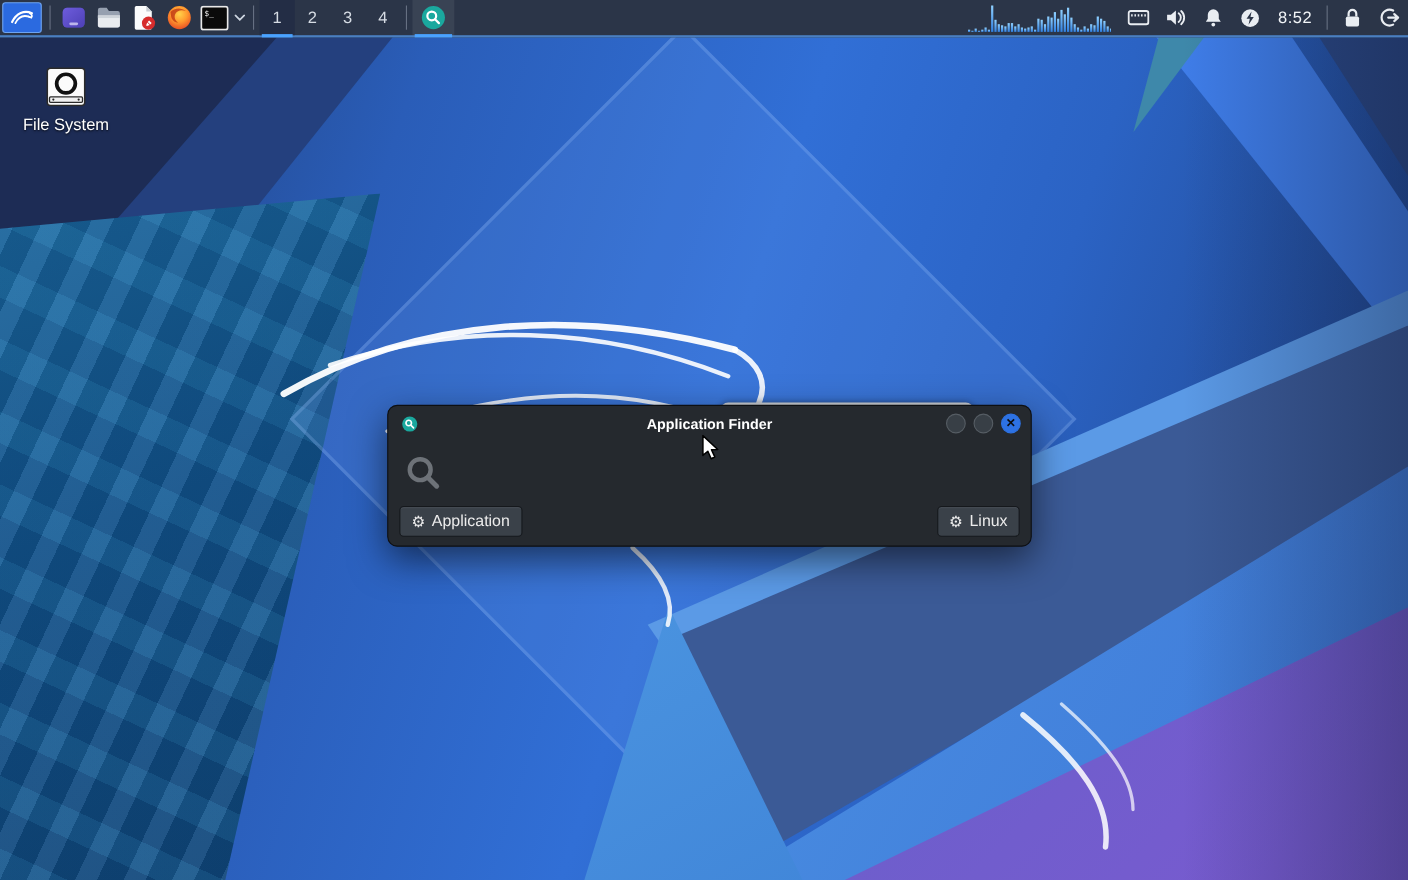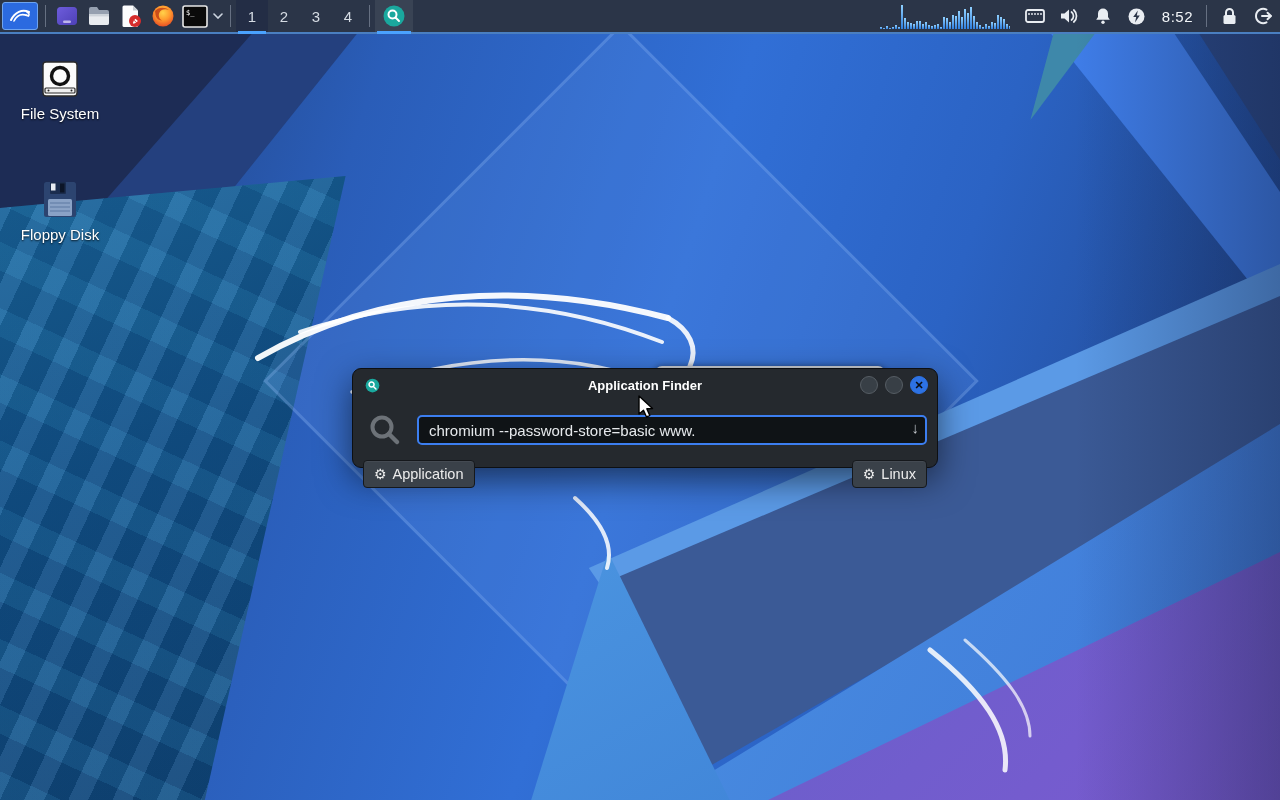--- a/index.html
+++ b/index.html
@@ -61,21 +61,21 @@
   .dicon .img{height:40px;display:flex;align-items:flex-end;justify-content:center;}
   .dicon .lbl{margin-top:8px;font-size:15px;color:#ffffff;text-align:center;
     text-shadow:0 1px 2px rgba(0,0,0,.85);white-space:nowrap;}
   .gap1{height:13px}.gap2{height:14px}
 
   
   .behind-win{position:absolute;left:655px;top:366px;width:230px;height:14px;z-index:3;
     background:#c9cdd2;border-radius:7px 7px 0 0;box-shadow:0 0 6px rgba(0,0,0,.4);}
 
   
-  .finder{position:absolute;left:352px;top:368px;width:586px;height:100px;z-index:4;
+  .finder{position:absolute;left:352px;top:368px;width:586px;height:129px;z-index:4;
     background:#25292e;border:1px solid #0d0f12;border-radius:9px;box-sizing:border-box;
     box-shadow:0 12px 34px rgba(0,0,0,.55);color:#e8eaec;}
   .f-titlebar{position:relative;height:33px;display:flex;align-items:center;}
   .f-title{position:absolute;left:0;right:0;text-align:center;font-size:13px;font-weight:bold;color:#ffffff;}
   .f-appicon{position:absolute;left:12px;top:9px;}
   .f-wbtns{position:absolute;right:9px;top:7px;display:flex;gap:7px;}
   .wbtn{width:18px;height:18px;border-radius:50%;background:#383f46;border:1px solid #565d64;box-sizing:border-box;}
   .wbtn.close{background:#2d72e4;border-color:#2d72e4;display:flex;align-items:center;justify-content:center;
     color:#0b0e12;font-size:11px;font-weight:bold;line-height:1;}
   .f-row{display:flex;align-items:center;padding:10px 10px 0 14px;}
@@ -319,33 +319,20 @@
           <rect x="4" y="27" width="30" height="5" rx="1" fill="#f0f0f0" stroke="#2a2a2a" stroke-width="1.2"></rect>
           <circle cx="7.5" cy="29.5" r="1" fill="#222"></circle>
             <circle cx="30.5" cy="29.5" r="1" fill="#222"></circle>
         </svg>
       </div>
       <div class="lbl">File System</div>
     </div>
     <div class="gap2"></div>
     <div class="gap2"></div>
     <div class="gap2"></div>
-    <div class="dicon">
-      <div class="img">
-        <svg width="36" height="37" viewBox="0 0 36 37">
-          <rect x="2" y="1" width="32" height="35" rx="2.5" fill="#2c4470"></rect>
-          <rect x="8" y="1" width="16" height="12" rx="1" fill="#1b2d4e"></rect>
-          <rect x="18" y="2.5" width="4.5" height="9" fill="#0c1527"></rect>
-          <rect x="9" y="2.5" width="4.5" height="7" fill="#e8ecf2"></rect>
-          <rect x="6" y="18" width="24" height="17" rx="1.5" fill="#8aa2c6"></rect>
-          <path d="M8 22 h20 M8 26 h20 M8 30 h20" stroke="#6c87ae" stroke-width="1.6"></path>
-        </svg>
-      </div>
-      <div class="lbl">Floppy Disk</div>
-    </div>
   </div>
 
   <div class="behind-win"></div>
 
   <div class="finder">
     <div class="f-titlebar">
       <span class="f-appicon">
         <svg width="15" height="15" viewBox="0 0 24 24">
           <circle cx="12" cy="12" r="11" fill="#1aa89e"></circle>
           <circle cx="10.5" cy="10.5" r="4" fill="none" stroke="#ffffff" stroke-width="2.4"></circle>
@@ -360,24 +347,20 @@
             <span>✕</span>
           </span>
       </span>
     </div>
 
     <div class="f-row">
       <svg width="36" height="36" viewBox="0 0 36 36">
         <circle cx="15" cy="15" r="9.5" fill="none" stroke="#6d7278" stroke-width="4"></circle>
         <path d="M22 22 L30 30" stroke="#6d7278" stroke-width="4.5" stroke-linecap="round"></path>
       </svg>
-      <div class="f-input-wrap">
-        <input class="f-input" type="text" value="chromium --password-store=basic www." style="">
-        <span class="f-combo-arrow">↓</span>
-      </div>
     </div>
 
     <div class="f-btnrow">
       <button class="f-btn">
         <span class="g">⚙</span>
         <span>Application</span>
       </button>
       <button class="f-btn f-launch">
         <span class="g">⚙</span>
         <span>Linux</span>

